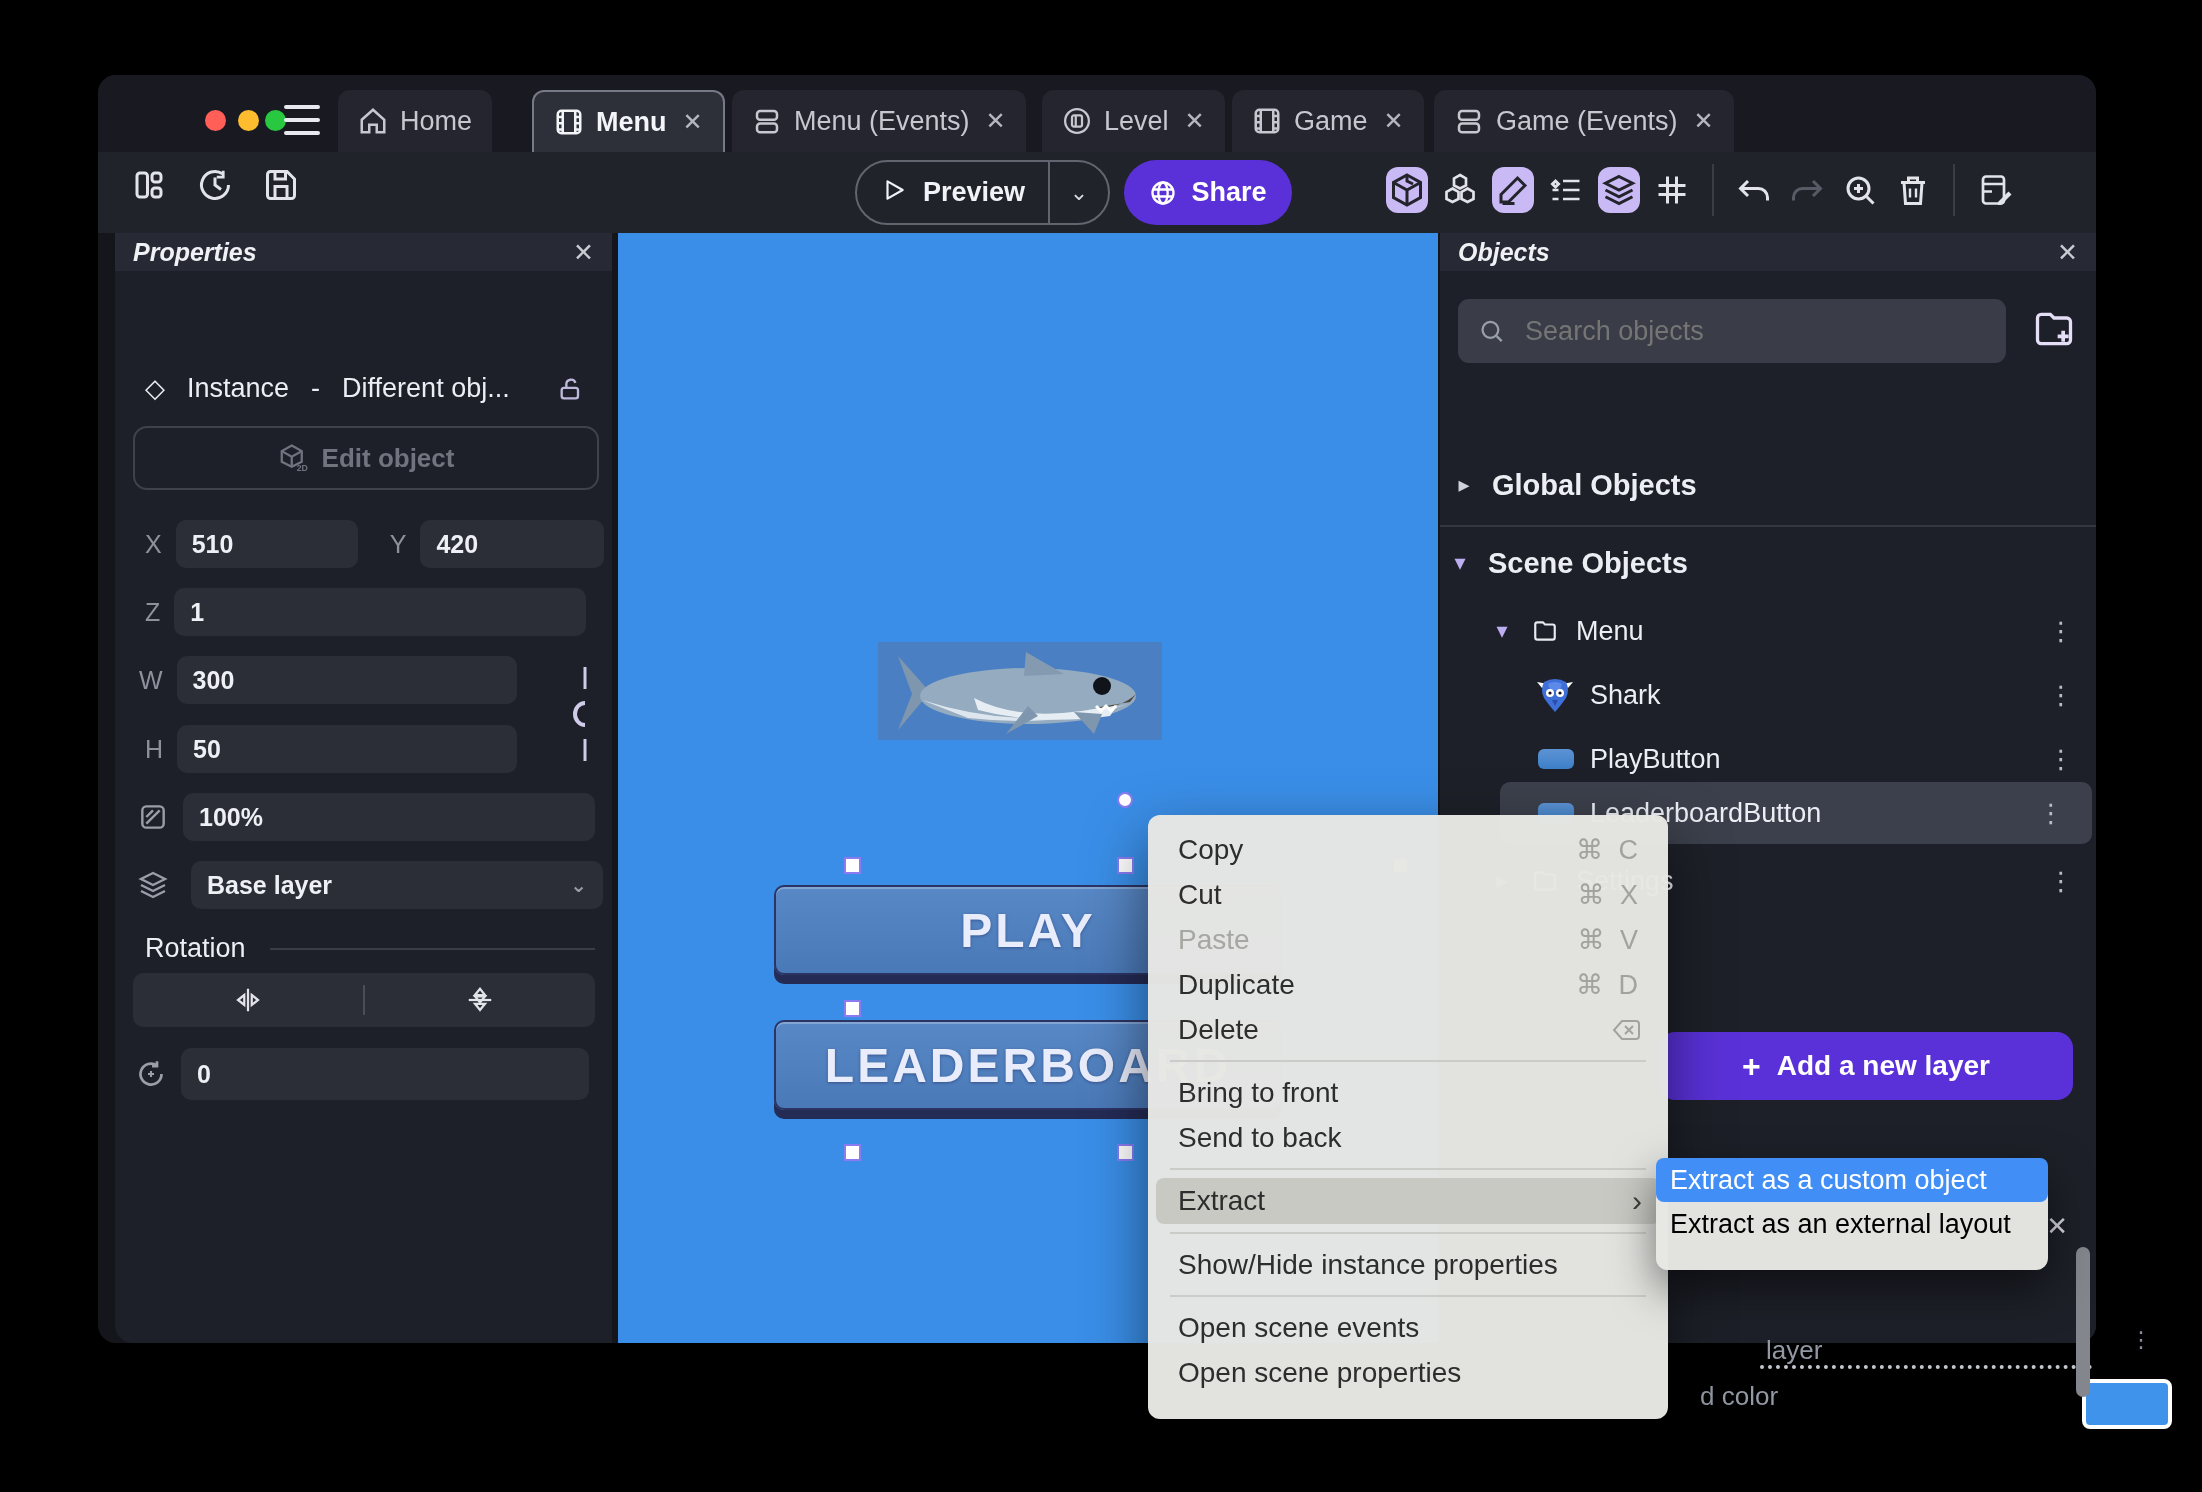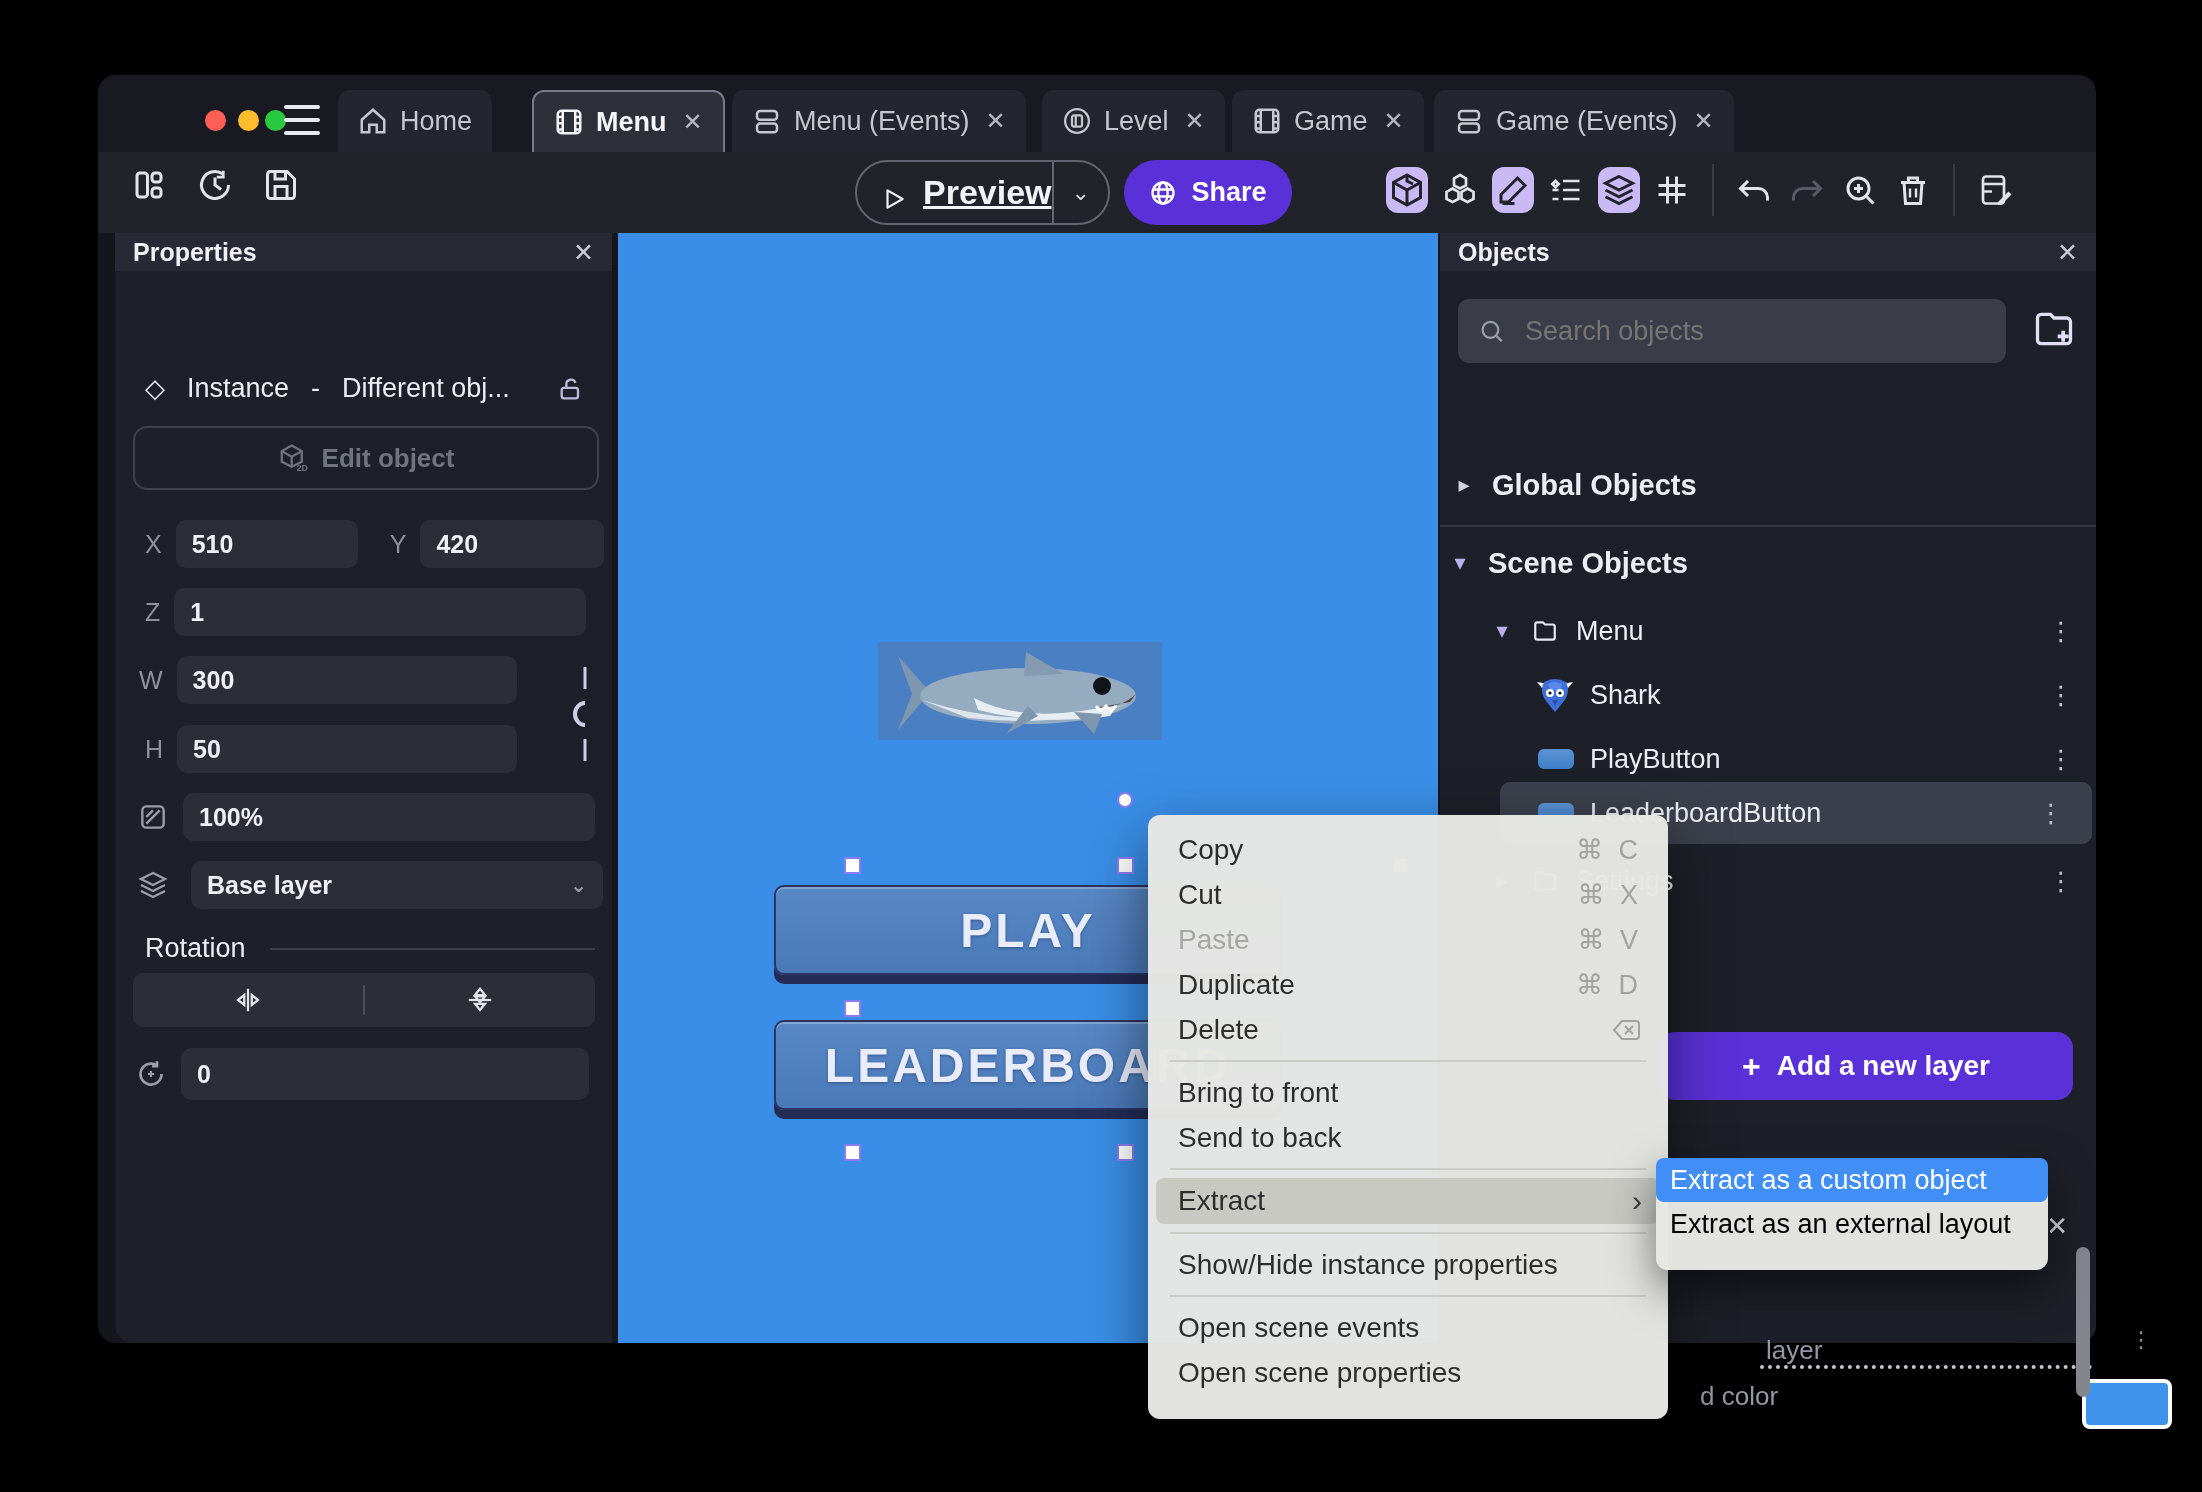--- a/index.html
+++ b/index.html
@@ -24,31 +24,31 @@
   .tab.active{background:#2d2f39;border:2px solid #777986;border-bottom:none;color:#f4f5f8;font-weight:bold;}
   .tab.active .ticon{color:#f4f5f8;}
   
   #toolbar{left:0;top:77px;width:100%;height:81px;background:#21232b;}
   .tbicon{width:42px;height:46px;display:flex;align-items:center;justify-content:center;color:#e3e4ea;}
   .tbicon svg{width:36px;height:36px;}
   .tbicon.active{background:#c9b9f5;border-radius:12px;color:#23242b;}
   .tbicon.dim{color:#585b66;}
   #preview-btn{left:757px;top:8px;width:255px;height:65px;border:2px solid #62656f;border-radius:33px;
                display:flex;align-items:center;box-sizing:border-box;color:#f2f3f7;}
-  #preview-main{flex:1;display:flex;align-items:flex-end;gap:16px;padding-left:24px;font-weight:bold;font-size:34px;text-decoration:underline;}
+  #preview-main{flex:1;display:flex;align-items:flex-start;gap:16px;padding-left:24px;font-weight:bold;font-size:27px;}
   #preview-dd{width:58px;height:100%;border-left:2px solid #62656f;display:flex;align-items:center;justify-content:center;font-size:22px;color:#d8dae2;}
   #share-btn{left:1026px;top:8px;width:168px;height:65px;background:#5a31d8;border-radius:33px;display:flex;
              align-items:center;justify-content:center;gap:14px;color:#fff;font-weight:bold;font-size:27px;}
   #right-tools{left:1288px;top:10px;height:56px;display:flex;align-items:center;gap:11px;}
   .tsep{width:2px;height:52px;background:#3a3c46;margin:0 8px;}
   
   #props-panel{left:17px;top:158px;width:497px;height:1110px;background:#1e2029;border-radius:0 0 0 18px;}
   .panel-header{left:0;top:0;width:100%;height:38px;background:#272934;display:flex;align-items:center;
                 justify-content:space-between;padding:0 18px;box-sizing:border-box;}
-  .panel-title{font-size:25px;font-weight:bold;color:#f0f1f5;}
+  .panel-title{font-size:25px;font-weight:bold;color:#f0f1f5;font-style:italic;}
   .panel-close{font-size:25px;color:#c9cbd3;}
   .flabel{font-size:25px;color:#8e919b;}
   .finput{background:#2b2d37;border:none;border-radius:10px;color:#eef0f5;font-weight:bold;font-size:25px;
           padding:12px 16px;box-sizing:border-box;height:48px;font-family:inherit;}
   .picon{color:#9b9ea8;}
   
   #objects-panel{left:1342px;top:158px;width:656px;height:1110px;background:#1e2029;border-radius:0 0 18px 0;}
   .tree-row{display:flex;align-items:center;gap:16px;position:absolute;left:0;width:100%;box-sizing:border-box;}
   .tree-label{font-size:27px;color:#eceef4;}
   .kebab{margin-left:auto;color:#b9bcc6;font-size:26px;letter-spacing:-2px;padding-right:24px;}

